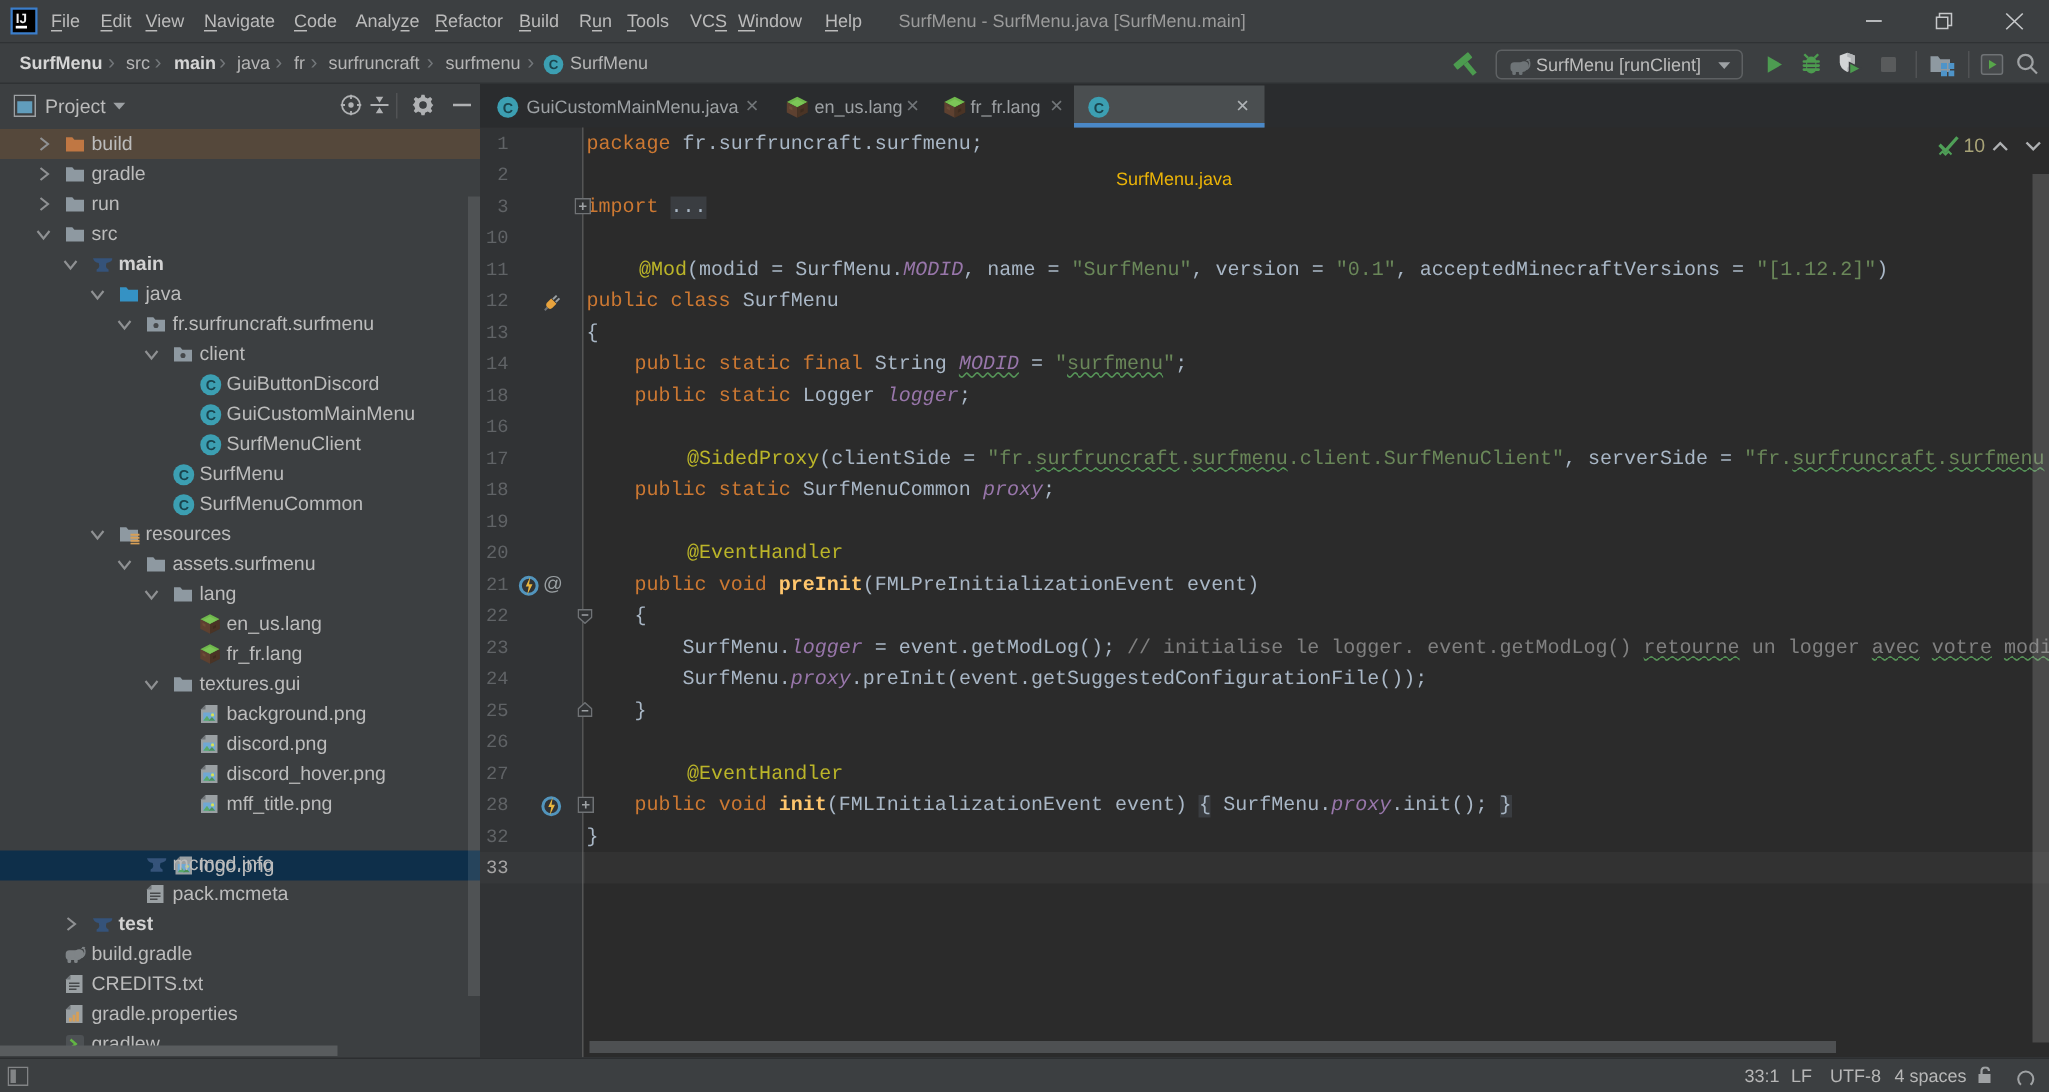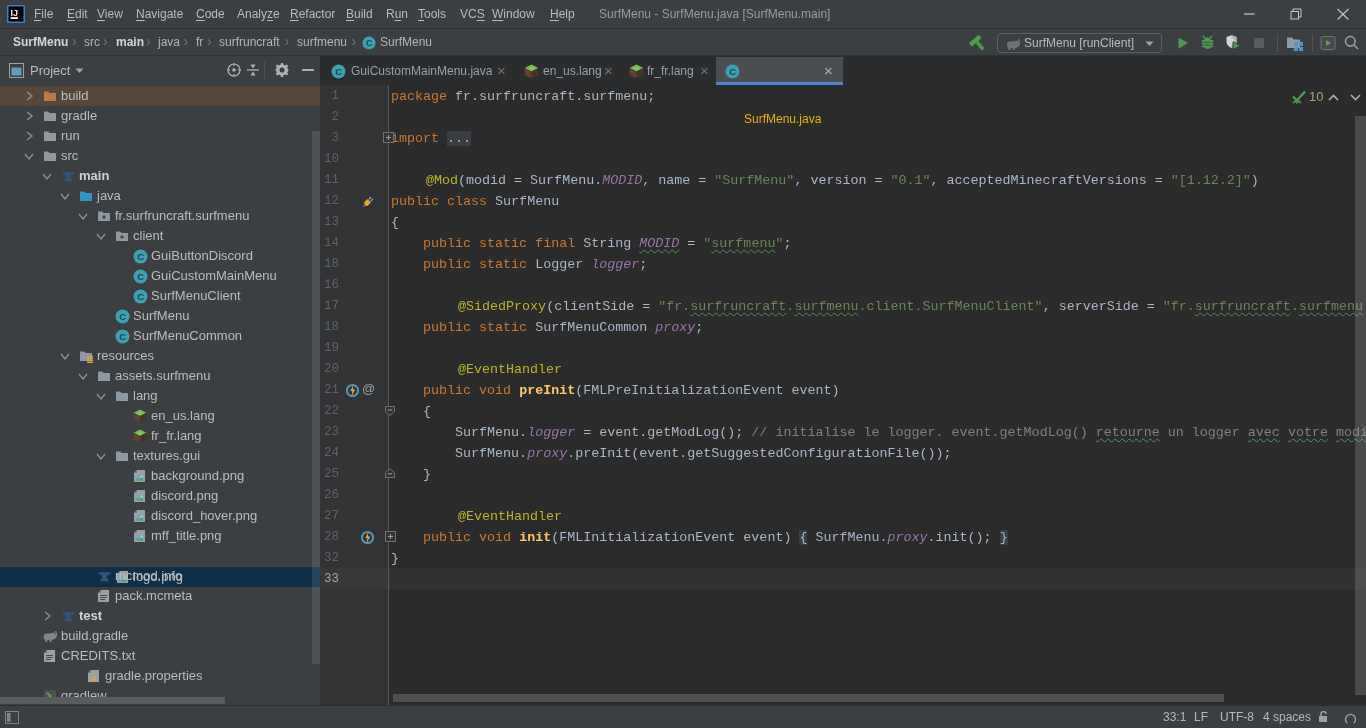--- a/index.html
+++ b/index.html
@@ -465,21 +465,21 @@
       <div class="trow" style="top:560.5px;">
           <span class="ticon" style="left:42.5px"><svg class="ti" width="13" height="14" viewBox="0 0 13 14">
               <path d="M1 4 L4 1 H12 V13 H1 Z" fill="#9aa0a3"></path>
               <path d="M1 4 L4 4 L4 1 Z" fill="#6f7478"></path>
               <g stroke="#46494b" stroke-width="1">
                 <path d="M3 6.5 h7 M3 8.5 h7 M3 10.5 h5"></path>
               </g>
             </svg></span>
           <span class="lbl" style="left:61px">CREDITS.txt</span>
         </div>
-      <div class="trow" style="top:580.5px;margin-left:44px;">
+      <div class="trow" style="top:580.5px;">
           <span class="ticon" style="left:42.5px"><svg class="ti" width="13" height="14" viewBox="0 0 13 14">
               <path d="M1 4 L4 1 H12 V13 H1 Z" fill="#9aa0a3"></path>
               <path d="M1 4 L4 4 L4 1 Z" fill="#6f7478"></path>
               <g fill="#d89f56">
                 <rect x="3" y="9.5" width="1.8" height="2.5"></rect>
                 <rect x="5.4" y="7.5" width="1.8" height="4.5"></rect>
                 <rect x="7.8" y="5.5" width="1.8" height="6.5"></rect>
               </g>
             </svg></span>
           <span class="lbl" style="left:61px">gradle.properties</span>

